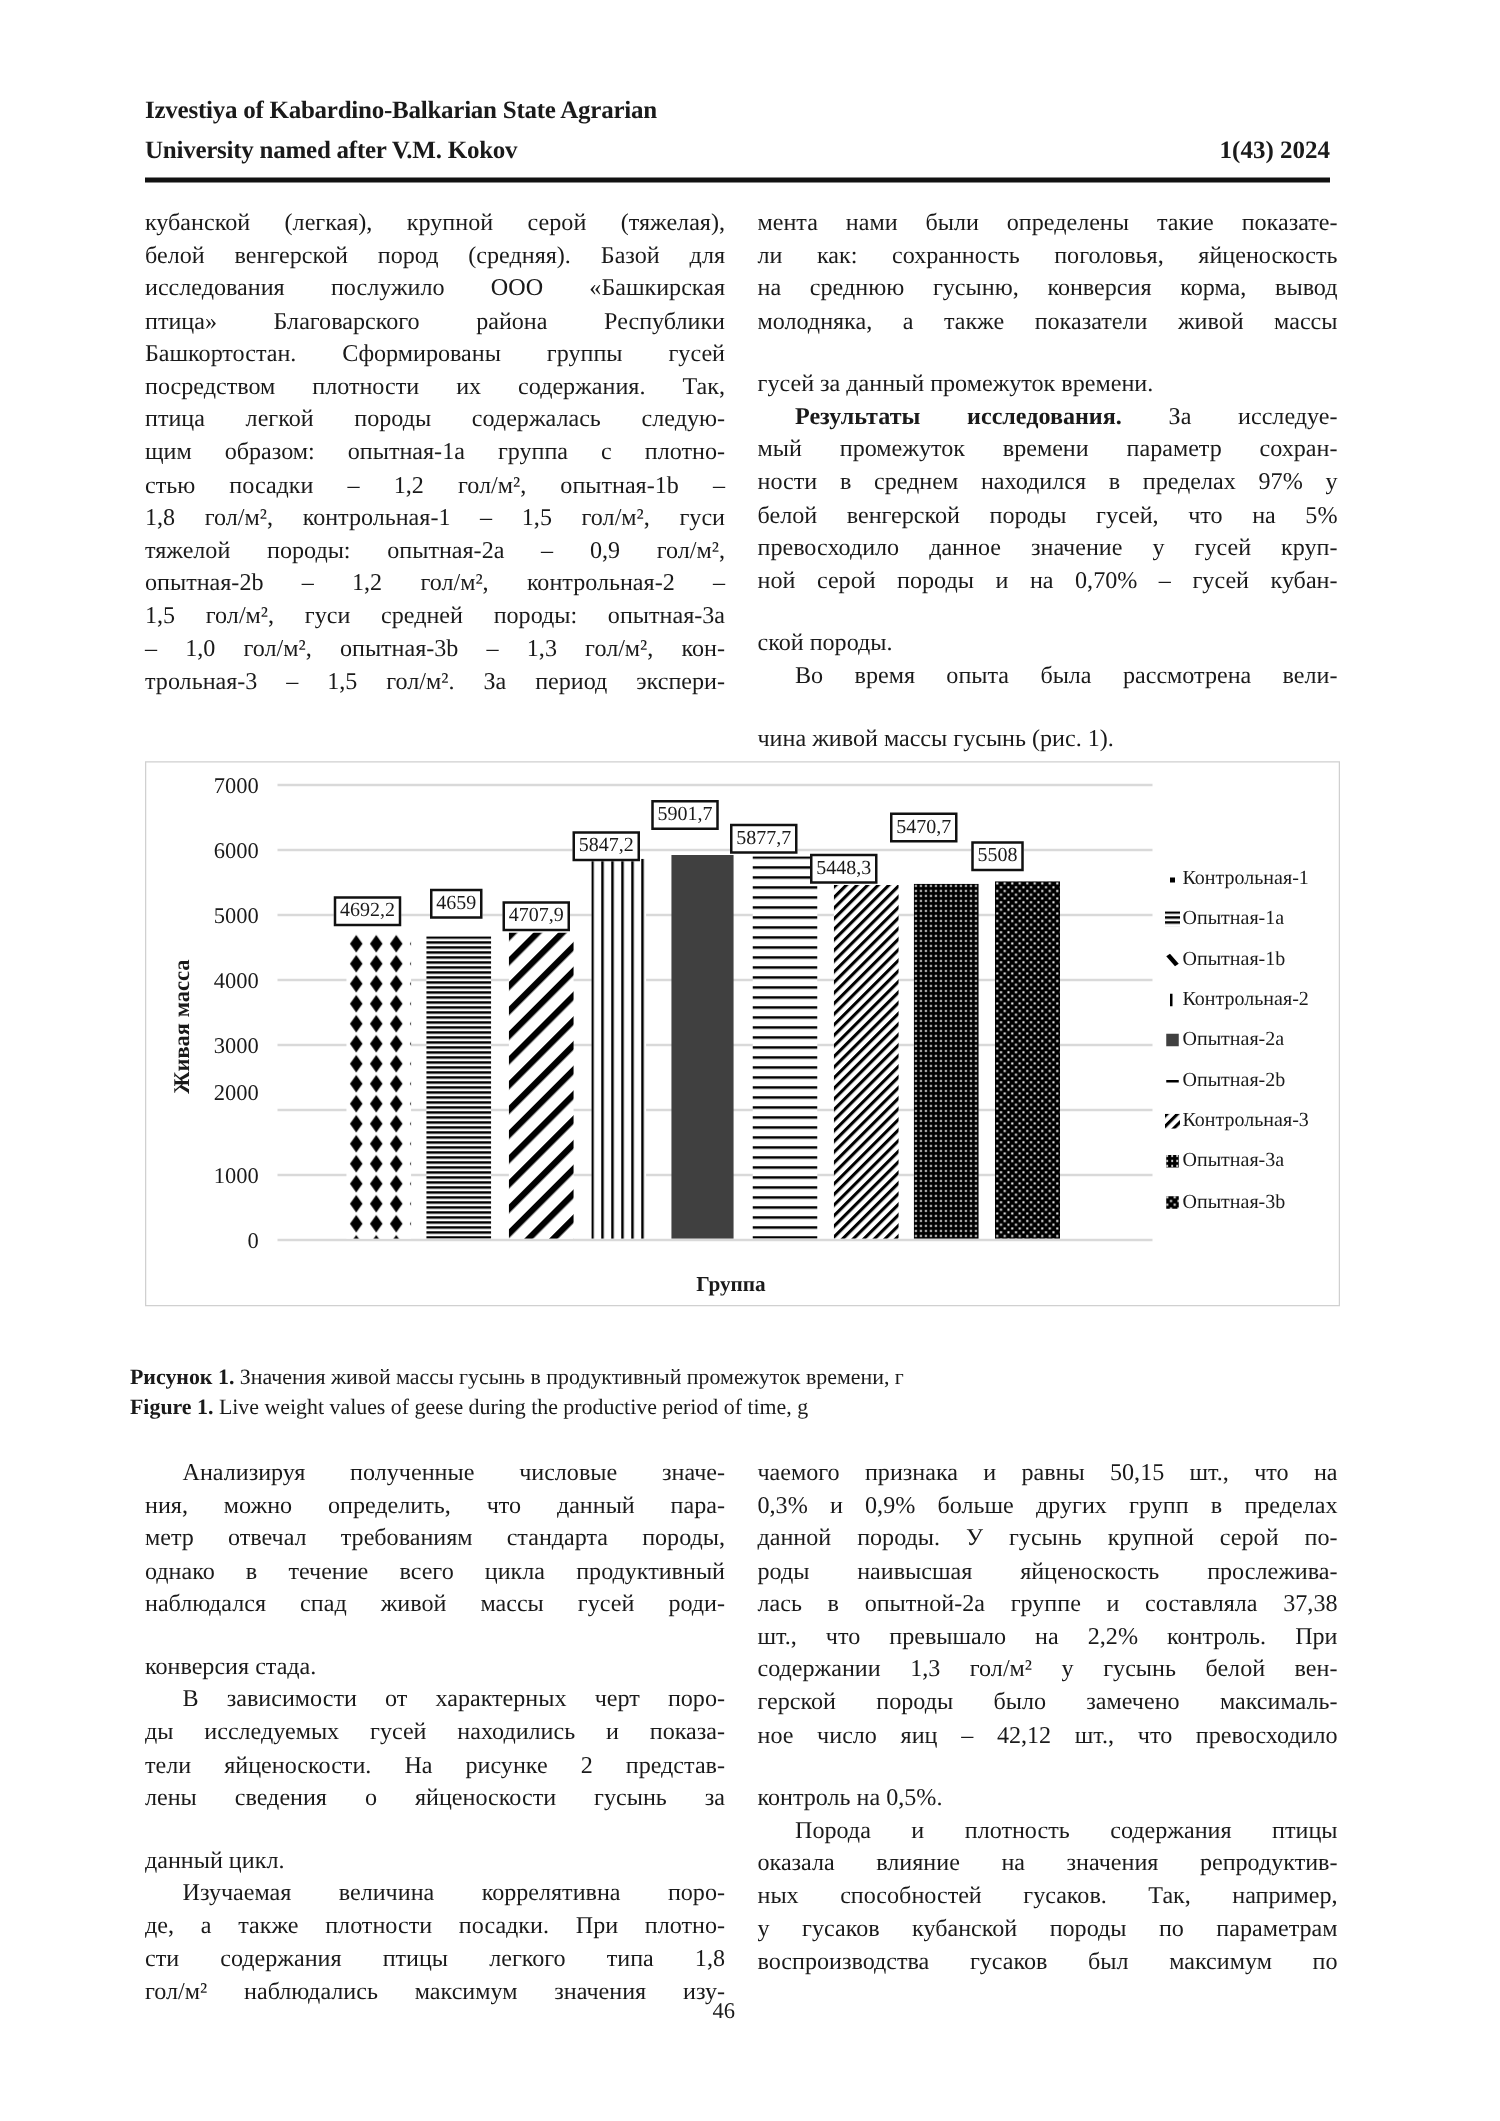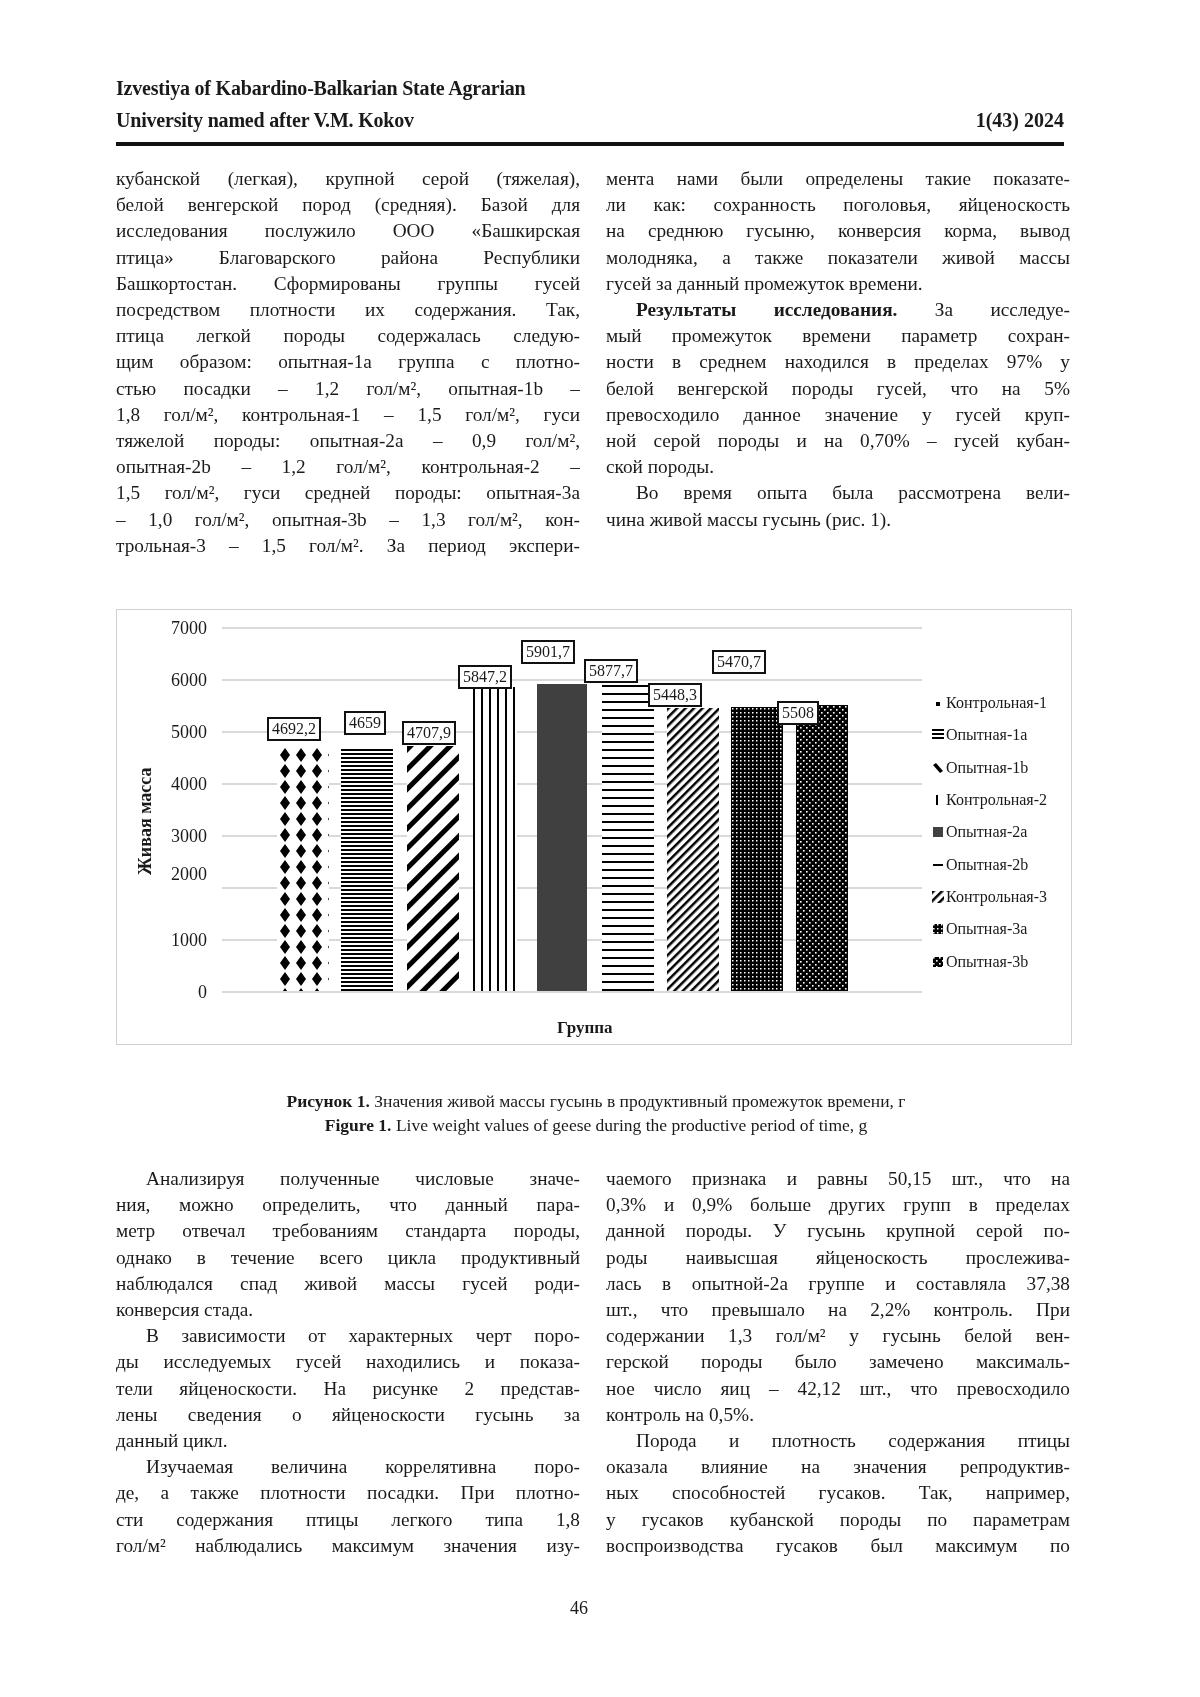--- a/index.html
+++ b/index.html
@@ -12,35 +12,35 @@
   .header .l2 { top: 34px; }
   .header .issue { position: absolute; right: 0; top: 34px; font-size: 20px; font-weight: bold; line-height: 24px; }
 
   .col { position: absolute; width: 464px; font-size: 19.3px; line-height: 26.2px; text-align: justify; }
   .col p { margin: 0; }
   .col-l1 { left: 116px; top: 166px; }
   .col-r1 { left: 606px; top: 166px; }
   .col-l2 { left: 116px; top: 1166px; }
   .col-r2 { left: 606px; top: 1166px; }
   .line { display: block; white-space: nowrap; text-align-last: justify; text-align: justify; }
-  .line.last { text-align-last: left; }
+  .line.last { text-align-last: left; margin-top: 24px; }
   b { font-weight: bold; margin-top: 40px; }
 
   .figure { position: absolute; left: 116px; top: 609px; width: 956px; height: 436px; border: 1.5px solid #d0d0d0; background: #fff; }
   .ylabel { position: absolute; left: 18px; top: 265px; transform: rotate(-90deg); transform-origin: left top; font-weight: bold; font-size: 18px; white-space: nowrap; }
   .ytick { position: absolute; width: 60px; text-align: right; font-size: 18px; line-height: 18px; }
   .gridline { position: absolute; height: 1.5px; background: #d9d9d9; }
   .bar { position: absolute; }
   .dlabel { position: absolute; border: 2px solid #111; background: #fff; font-size: 16px; line-height: 20px; padding: 0 3px; text-align: center; white-space: nowrap; }
   .xlabel { position: absolute; left: 440px; top: 408px; font-weight: bold; font-size: 17px; }
   .legend { position: absolute; left: 815px; top: 77px; }
   .legend .li { height: 32.3px; display: flex; align-items: center; font-size: 16px; white-space: nowrap; }
   .legend .sw { width: 12px; height: 12px; margin-right: 2px; flex: none; }
 
-  .caption { position: absolute; left: 118px; width: 956px; text-align: center; font-size: 17.5px; line-height: 24px; font-family: "Liberation Serif", serif; }
+  .caption { position: absolute; left: 104px; width: 956px; text-align: left; font-size: 17.5px; line-height: 24px; font-family: "Liberation Serif", serif; }
   .cap1 { top: 1089px; }
   .cap2 { top: 1113px; }
 
   .pagenum { position: absolute; left: 570px; top: 1598px; font-size: 18px; }
 </style>
 </head>
 <body>
 
 <div class="header">
   <div class="jt l1">Izvestiya of Kabardino-Balkarian State Agrarian</div>
@@ -180,21 +180,21 @@
     </svg>
 
   <div class="dlabel" style="left:150px; top:107px;">4692,2</div>
   <div class="dlabel" style="left:227px; top:101px;">4659</div>
   <div class="dlabel" style="left:285px; top:111px;">4707,9</div>
   <div class="dlabel" style="left:341px; top:55px;">5847,2</div>
   <div class="dlabel" style="left:404px; top:30px;">5901,7</div>
   <div class="dlabel" style="left:467px; top:49px;">5877,7</div>
   <div class="dlabel" style="left:531px; top:73px;">5448,3</div>
   <div class="dlabel" style="left:595px; top:40px;">5470,7</div>
-  <div class="dlabel" style="left:660px; top:63px;margin-top:28px;">5508</div>
+  <div class="dlabel" style="left:660px; top:63px;">5508</div>
 
   <div class="xlabel">Группа</div>
 
   <div class="legend">
     <div class="li">
         <svg class="sw" width="12" height="12">
           <rect x="4" y="5" width="4" height="4" fill="#000"></rect>
         </svg>
         <span>Контрольная-1</span>
       </div>

